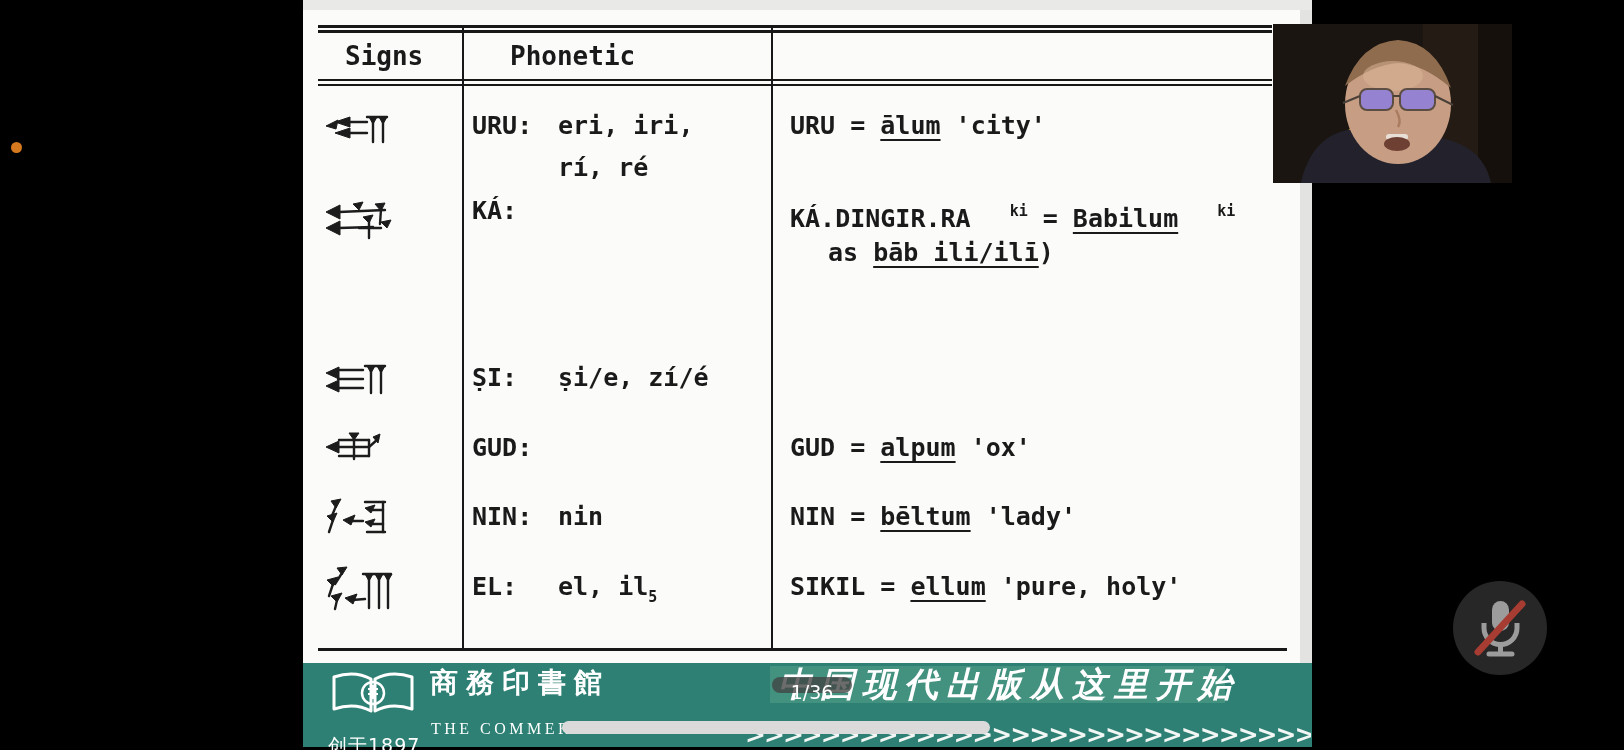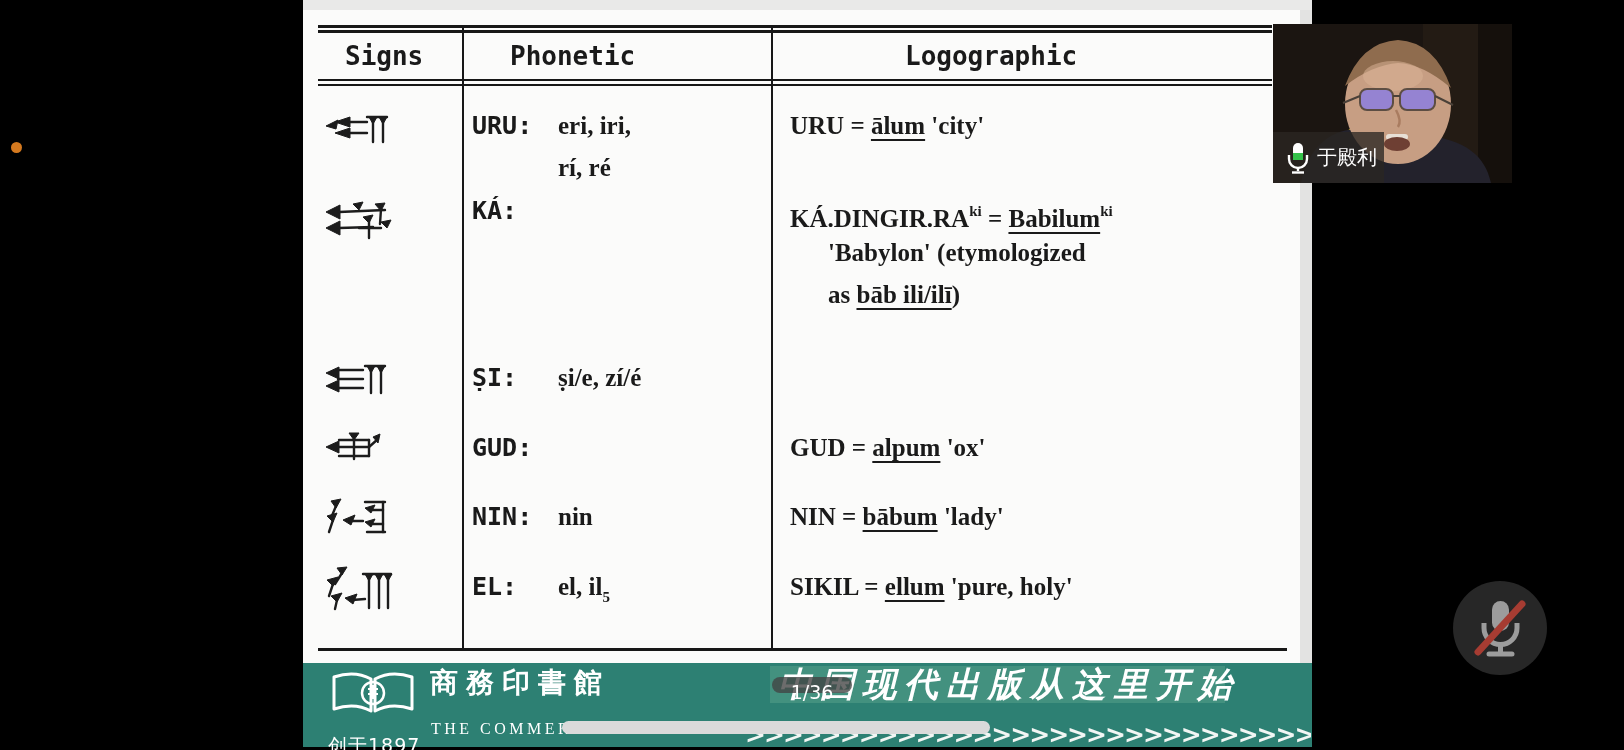--- a/index.html
+++ b/index.html
@@ -12,24 +12,24 @@
   #doc .topstrip{left:0;top:0;width:1009px;height:10px;background:#e9e9e8;}
   #doc .vscroll{left:997px;top:10px;width:12px;height:653px;background:#e3e3e2;}
   .rule{background:#171717;position:absolute;}
   .tw{font-family:"DejaVu Sans Mono",monospace;font-weight:700;color:#1a1a1a;}
   .hdr{position:absolute;font-size:26px;white-space:pre;}
   .trow{position:absolute;}
   .sign{position:absolute;left:20px;top:0;}
   .phl{position:absolute;left:169px;top:0;font-size:25px;line-height:42px;white-space:pre;}
   .phv{position:absolute;left:255px;top:0;font-size:25px;}
   .lgv{position:absolute;left:487px;top:0;font-size:25px;}
-  .line{height:42px;line-height:42px;white-space:pre;font-family:Liberation Serif, serif;}
+  .line{height:42px;line-height:42px;white-space:pre;}
   .line.indent{padding-left:38px;}
   .seg-u{text-decoration:underline;text-decoration-thickness:2px;text-underline-offset:5px;}
-  .seg-sup{font-size:15px;vertical-align:11px;}
+  .seg-sup{font-size:15px;vertical-align:11px;margin-left:39px;}
   .seg-sub{font-size:15px;vertical-align:-7px;}
   .cune path,.cune line,.cune polyline{stroke:#1c1c1c;fill:none;stroke-width:2.4;stroke-linecap:round;}
   .cune polygon{fill:#1c1c1c;stroke:#1c1c1c;stroke-width:1;}
 
   
   #banner{left:303px;top:663px;width:1009px;height:84px;background:#2d8073;color:#fff;}
   #banner .sloganbox{left:467px;top:3px;width:455px;height:37px;background:#43917f;}
   #banner .slogan{left:475px;top:3px;font-size:34px;font-weight:700;letter-spacing:8px;line-height:37px;white-space:nowrap;font-style:italic;}
   #banner .badge{left:469px;top:14px;width:80px;height:16px;border-radius:15px;background:rgba(66,66,66,.78);
                  font-size:19px;line-height:30px;text-align:center;color:#fff;}
@@ -63,21 +63,20 @@
     <div class="rule" style="left:15px;top:25px;width:954px;height:3px"></div>
     <div class="rule" style="left:15px;top:30px;width:954px;height:3px"></div>
     <div class="rule" style="left:15px;top:79px;width:954px;height:2px"></div>
     <div class="rule" style="left:15px;top:84px;width:954px;height:2px"></div>
     <div class="rule" style="left:15px;top:648px;width:969px;height:3px"></div>
     <div class="rule" style="left:159px;top:25px;width:2px;height:626px"></div>
     <div class="rule" style="left:468px;top:25px;width:2px;height:626px"></div>
 
     <span class="hdr tw" style="left:42px;top:41px">Signs</span>
     <span class="hdr tw" style="left:207px;top:41px">Phonetic</span>
-    <span class="hdr tw" style="left:602px;top:41px">Logographic</span>
 
     <div class="trow" style="left:0;top:105px;width:1009px">
       <div class="sign" style="top:6px">
         <svg class="cune" width="66" height="34" viewBox="0 0 66 34">
           <polygon points="3,15 15,9 13,18"></polygon>
           <polygon points="12,11 27,6 27,16"></polygon>
             <line x1="26" y1="11" x2="44" y2="11"></line>
           <polygon points="12,22 27,17 27,27"></polygon>
             <line x1="26" y1="22" x2="44" y2="22"></line>
           <line x1="44" y1="6" x2="64" y2="6"></line>
@@ -110,21 +109,20 @@
           <polygon points="40,17 50,15 46,23"></polygon>
             <line x1="46" y1="20" x2="46" y2="38"></line>
           <line x1="36" y1="28" x2="58" y2="28"></line>
           <polygon points="58,22 68,20 64,28"></polygon>
         </svg>
       </div>
       <div class="phl tw">KÁ:</div>
       <div class="phv tw"></div>
       <div class="lgv tw">
           <div class="line"><span>KÁ.DINGIR.RA</span><span class="seg-sup">ki</span><span> = </span><span class="seg-u">Babilum</span><span class="seg-sup">ki</span></div>
-          <div class="line indent"><span>'Babylon' (etymologized</span></div>
           <div class="line indent"><span>as </span><span class="seg-u">bāb ili/ilī</span><span>)</span></div>
         </div>
     </div>
 
     <div class="trow" style="left:0;top:357px;width:1009px">
       <div class="sign" style="top:4px">
         <svg class="cune" width="64" height="36" viewBox="0 0 64 36">
           <polygon points="3,12 16,6 16,18"></polygon>
           <polygon points="3,25 16,19 16,31"></polygon>
           <line x1="15" y1="9" x2="40" y2="9"></line>
@@ -181,21 +179,21 @@
           <polygon points="42,24 52,21 48,29"></polygon>
             <line x1="47" y1="26" x2="60" y2="26"></line>
           <line x1="44" y1="34" x2="62" y2="34"></line>
         </svg>
       </div>
       <div class="phl tw">NIN:</div>
       <div class="phv tw">
           <div class="line"><span>nin</span></div>
         </div>
       <div class="lgv tw">
-          <div class="line"><span>NIN = </span><span class="seg-u">bābum</span><span> 'lady'</span></div>
+          <div class="line"><span>NIN = </span><span class="seg-u">bēltum</span><span> 'lady'</span></div>
         </div>
     </div>
 
     <div class="trow" style="left:0;top:566px;width:1009px">
       <div class="sign" style="top:0">
         <svg class="cune" width="70" height="46" viewBox="0 0 70 46">
           <polygon points="14,2 24,1 19,9"></polygon>
             <line x1="19" y1="7" x2="12" y2="18"></line>
           <polygon points="4,14 15,11 10,20"></polygon>
             <line x1="10" y1="18" x2="6" y2="30"></line>
@@ -264,30 +262,20 @@
         <rect x="87" y="65" width="33" height="21" rx="7" fill="#8d7fe0" opacity="0.85" stroke="#4a4038" stroke-width="2"></rect>
         <rect x="127" y="65" width="35" height="21" rx="7" fill="#8d7fe0" opacity="0.85" stroke="#4a4038" stroke-width="2"></rect>
         <line x1="120" y1="72" x2="127" y2="72" stroke="#4a4038" stroke-width="2"></line>
         <line x1="87" y1="72" x2="70" y2="79" stroke="#4a4038" stroke-width="2"></line>
         <line x1="162" y1="72" x2="180" y2="81" stroke="#4a4038" stroke-width="2"></line>
       </g>
       <path d="M123 86 q6 11 2 17" stroke="#a97c60" stroke-width="2.5" fill="none"></path>
       <rect x="113" y="110" width="22" height="6" rx="3" fill="#e8e0d6"></rect>
       <ellipse cx="124" cy="120" rx="13" ry="7" fill="#6e3f33"></ellipse>
     </svg>
-    <div id="nametag" class="abs">
-      <svg class="abs" style="left:12px;top:9px" width="26" height="34" viewBox="0 0 26 34">
-        <rect x="8" y="2" width="10" height="17" rx="5" fill="#ffffff"></rect>
-        <rect x="8" y="12" width="10" height="7" fill="#35c24a"></rect>
-        <path d="M4 14 v4 a9 9 0 0 0 18 0 v-4" stroke="#ffffff" stroke-width="2.4" fill="none"></path>
-        <line x1="13" y1="27" x2="13" y2="30" stroke="#ffffff" stroke-width="2.4"></line>
-        <line x1="7" y1="31.5" x2="19" y2="31.5" stroke="#ffffff" stroke-width="2.4"></line>
-      </svg>
-      <span class="nm">于殿利</span>
-    </div>
   </div>
 
   <button id="muteBtn" class="abs" aria-label="muted microphone">
     <svg width="94" height="94" viewBox="0 0 94 94">
       <rect x="39" y="20" width="17" height="30" rx="8.5" fill="#9c9c9c"></rect>
       <path d="M31 42 v5 a16.5 16.5 0 0 0 33 0 v-5" stroke="#9c9c9c" stroke-width="5" fill="none"></path>
       <line x1="47.5" y1="65" x2="47.5" y2="71" stroke="#9c9c9c" stroke-width="5"></line>
       <line x1="36" y1="73" x2="59" y2="73" stroke="#9c9c9c" stroke-width="5" stroke-linecap="round"></line>
       <line x1="25" y1="71" x2="69" y2="23" stroke="#a63c32" stroke-width="7" stroke-linecap="round"></line>
     </svg>

